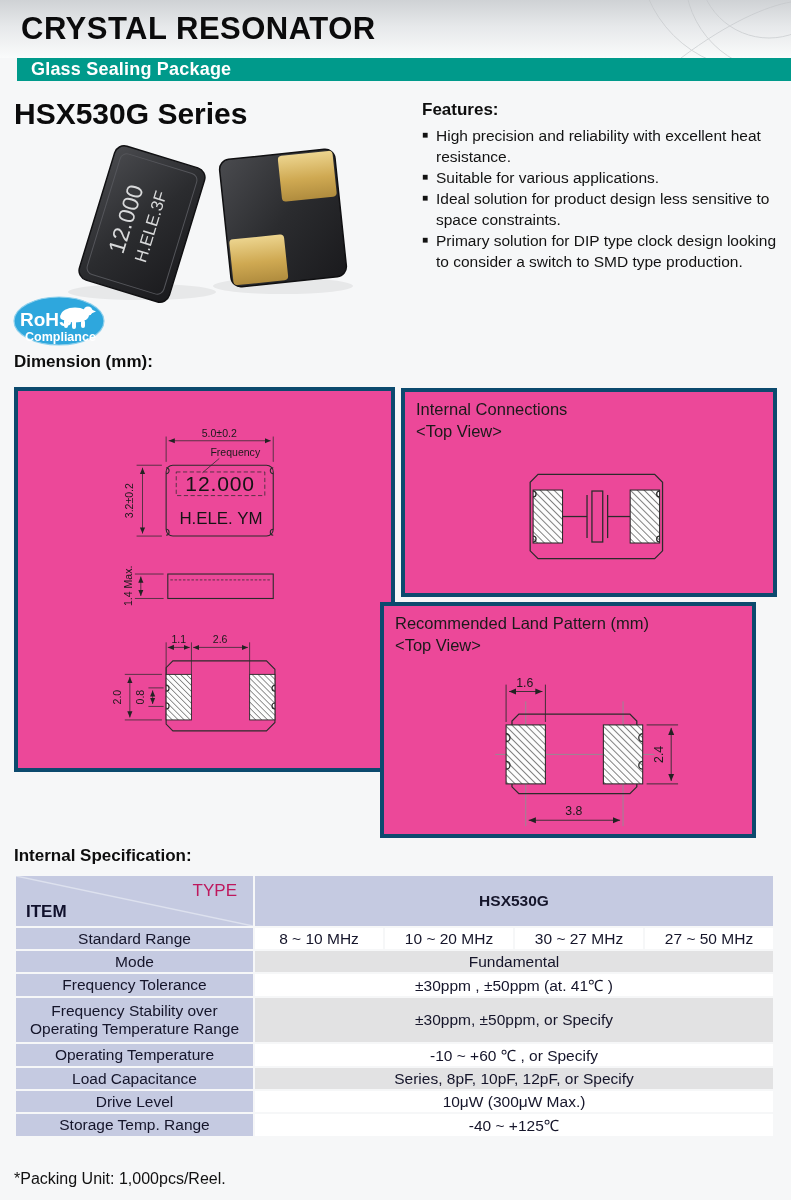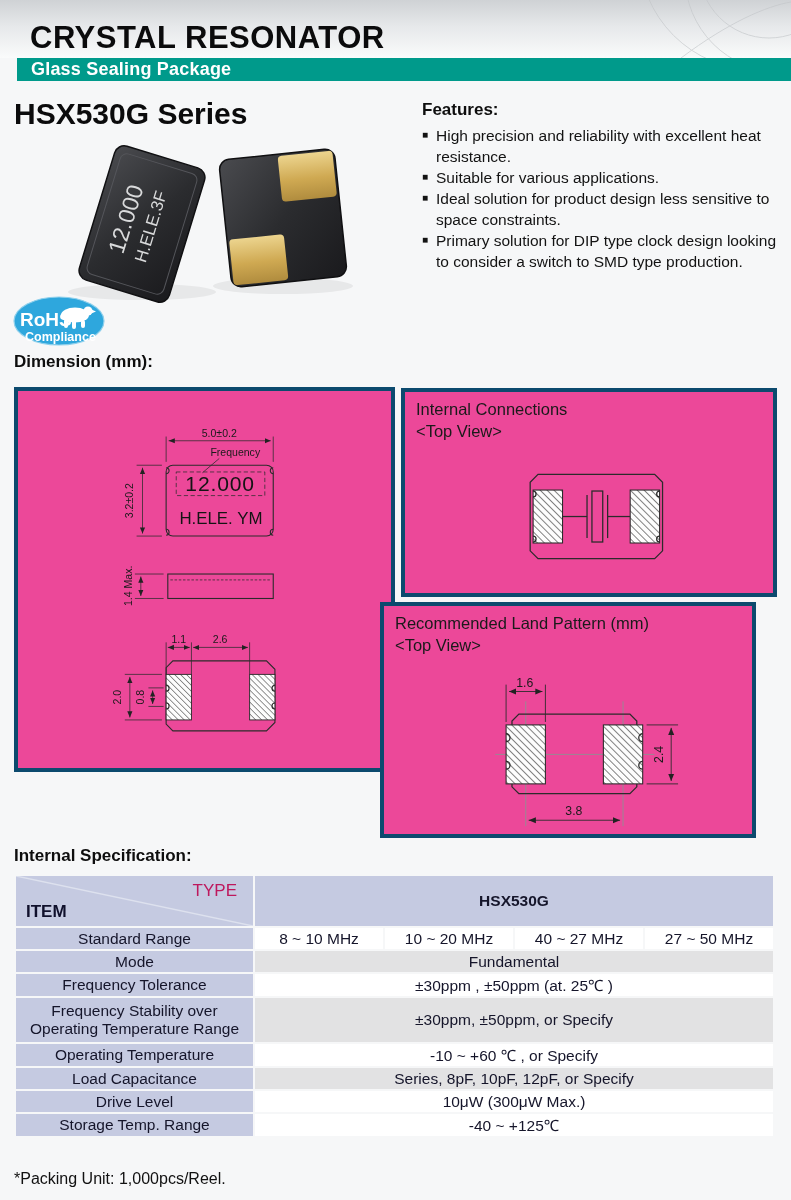--- a/index.html
+++ b/index.html
@@ -2,21 +2,21 @@
 <html><head>
 <meta charset="utf-8">
 <style>
   html,body{margin:0;padding:0;background:#e9eaeb;}
   .page{position:relative;width:791px;height:1200px;background:#f6f7f8;overflow:hidden;
         font-family:"Liberation Sans",sans-serif;color:#161616;margin:0 auto;}
 
   
   .topbar{position:absolute;left:0;top:0;width:791px;height:58px;
           background:linear-gradient(180deg,#cfd2d5 0%,#e6e8ea 45%,#fafbfb 100%);}
-  .topbar h1{position:absolute;left:14px;top:4px;margin:16px;font-size:31px;font-weight:bold;
+  .topbar h1{position:absolute;left:14px;top:4px;margin:7px;font-size:31px;font-weight:bold;
              letter-spacing:.5px;color:#0b0b0c;}
   .arcs{position:absolute;right:0;top:0;}
 
   .tealbar{position:absolute;left:17px;top:58px;width:791px;height:23px;background:#009a8b;
            display:flex;align-items:center;}
   .tealbar span{margin-left:14px;color:#ffffff;font-weight:bold;font-size:18px;letter-spacing:.2px;}
 
   .series{position:absolute;left:14px;top:97px;margin:0;font-size:30px;font-weight:bold;color:#0b0b0c;}
 
   .photos{position:absolute;left:40px;top:138px;}
@@ -282,30 +282,30 @@
         </svg>
         <span class="t">TYPE</span>
         <span class="i">ITEM</span>
       </th>
       <th class="typeval" colspan="4">HSX530G</th>
     </tr>
     <tr>
       <td class="item">Standard Range</td>
       <td class="w">8 ~ 10 MHz</td>
       <td class="w">10 ~ 20 MHz</td>
-      <td class="w">40 ~ 27 MHz</td>
+      <td class="w">30 ~ 27 MHz</td>
       <td class="w">27 ~ 50 MHz</td>
     </tr>
     <tr>
       <td class="item">Mode</td>
       <td class="g" colspan="4">Fundamental</td>
     </tr>
     <tr>
       <td class="item">Frequency Tolerance</td>
-      <td class="w" colspan="4">±30ppm , ±50ppm (at. 25℃ )</td>
+      <td class="w" colspan="4">±30ppm , ±50ppm (at. 41℃ )</td>
     </tr>
     <tr class="tall">
       <td class="item">Frequency Stability over Operating Temperature Range</td>
       <td class="g" colspan="4">±30ppm, ±50ppm, or Specify</td>
     </tr>
     <tr>
       <td class="item">Operating Temperature</td>
       <td class="w" colspan="4">-10 ~ +60 ℃ , or Specify</td>
     </tr>
     <tr>

